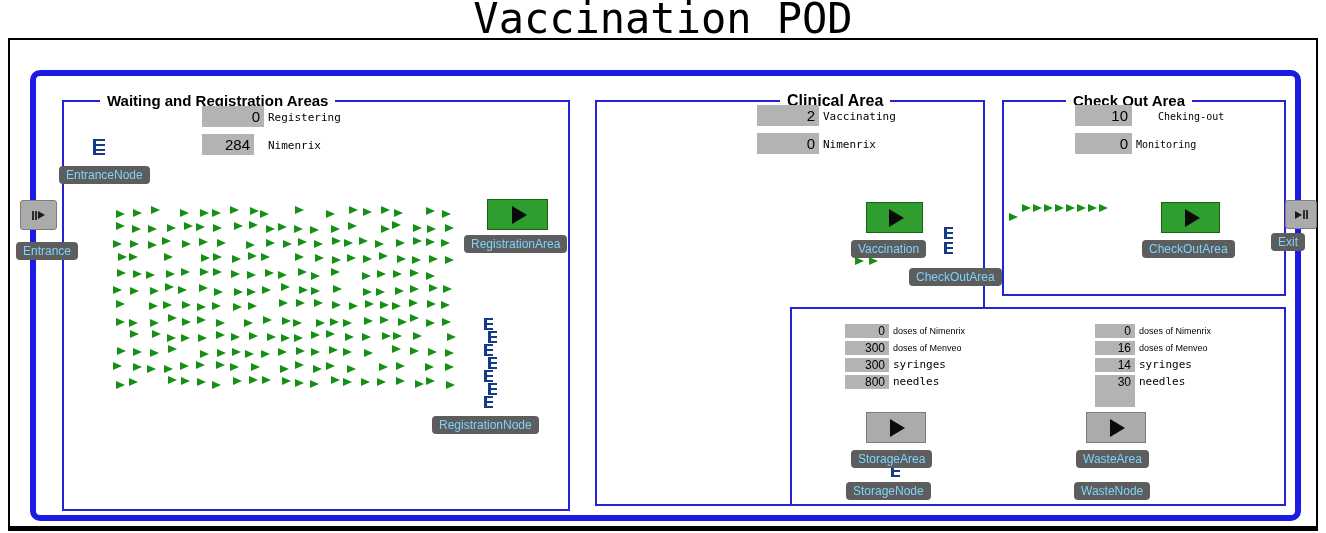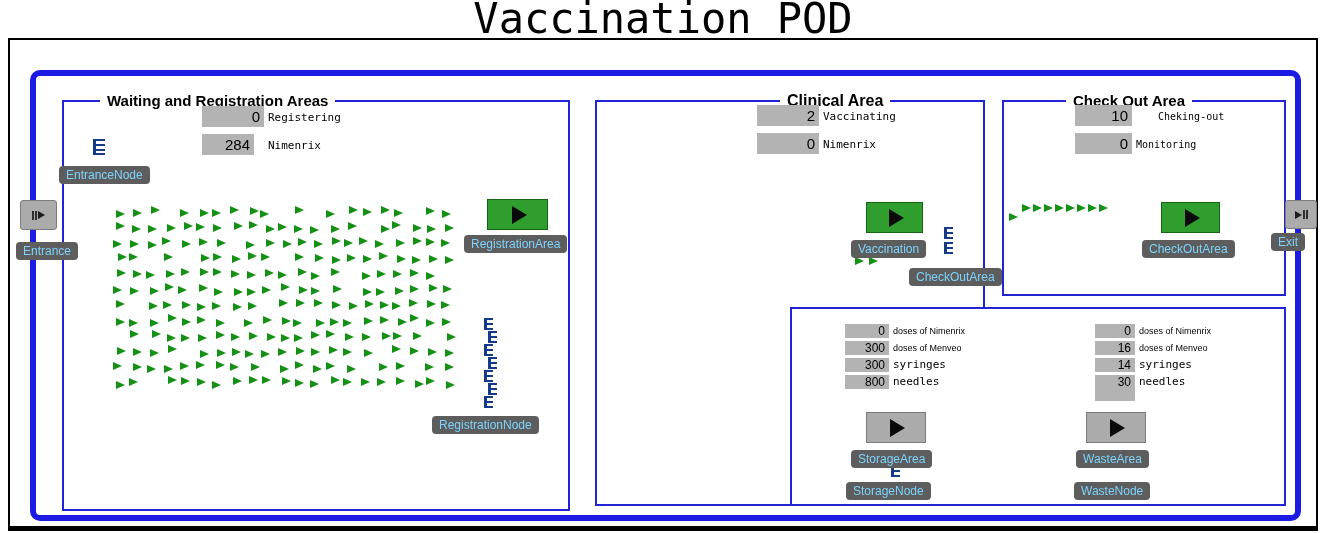--- a/index.html
+++ b/index.html
@@ -144,21 +144,21 @@
 
   <div class="counter-box num-sm" style="left:303px;top:15px;width:40px;height:14px;">0</div>
   <div class="counter-label lbl-tiny" style="left:347px;top:17px;">doses of Nimenrix</div>
 
   <div class="counter-box num-sm" style="left:303px;top:32px;width:40px;height:14px;">16</div>
   <div class="counter-label lbl-tiny" style="left:347px;top:34px;">doses of Menveo</div>
 
   <div class="counter-box num-sm" style="left:303px;top:49px;width:40px;height:14px;">14</div>
   <div class="counter-label mono lbl-med" style="left:347px;top:49px;">syringes</div>
 
-  <div class="counter-box num-sm" style="left:303px;top:66px;width:40px;height:26px;">30</div>
+  <div class="counter-box num-sm" style="left:303px;top:66px;width:40px;height:32px;">30</div>
   <div class="counter-label mono lbl-med" style="left:347px;top:66px;">needles</div>
 
   <div class="btn btn-gray" style="left:74px;top:103px;width:60px;height:31px;border-radius:0;">
     <div class="play"></div>
   </div>
   <div class="pill" style="left:59px;top:141px;">StorageArea</div>
   <div class="pill" style="left:54px;top:173px;">StorageNode</div>
 
   <div class="btn btn-gray" style="left:294px;top:103px;width:60px;height:31px;border-radius:0;">
     <div class="play"></div>

